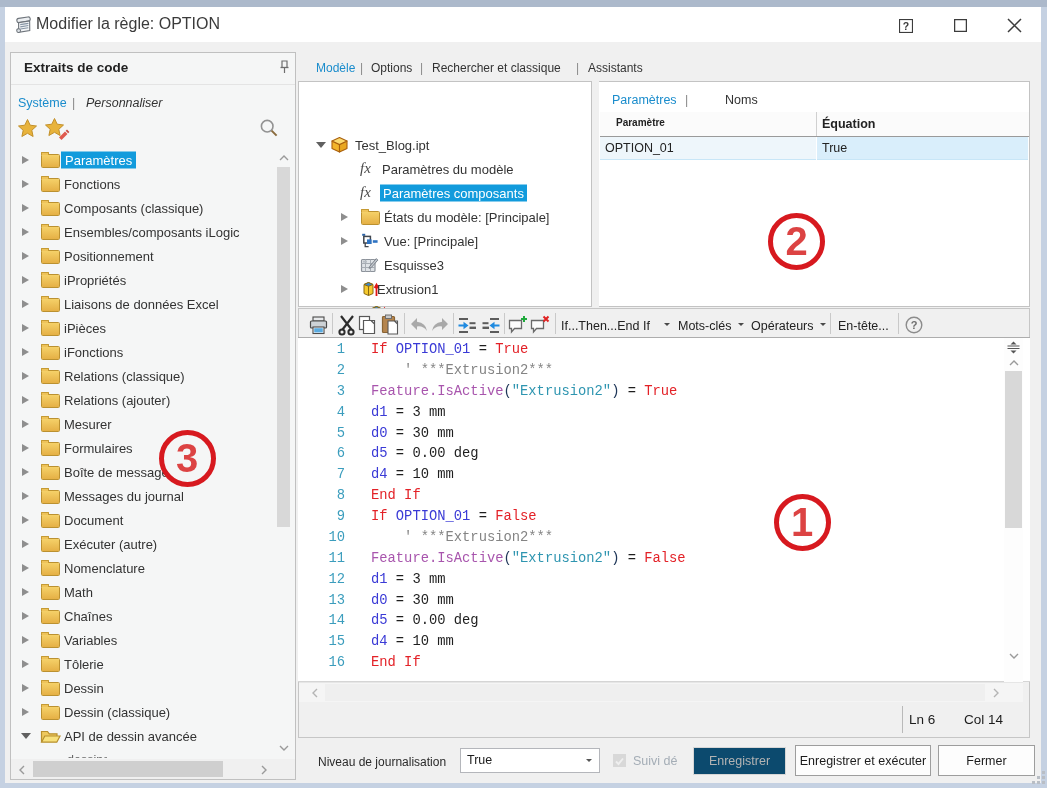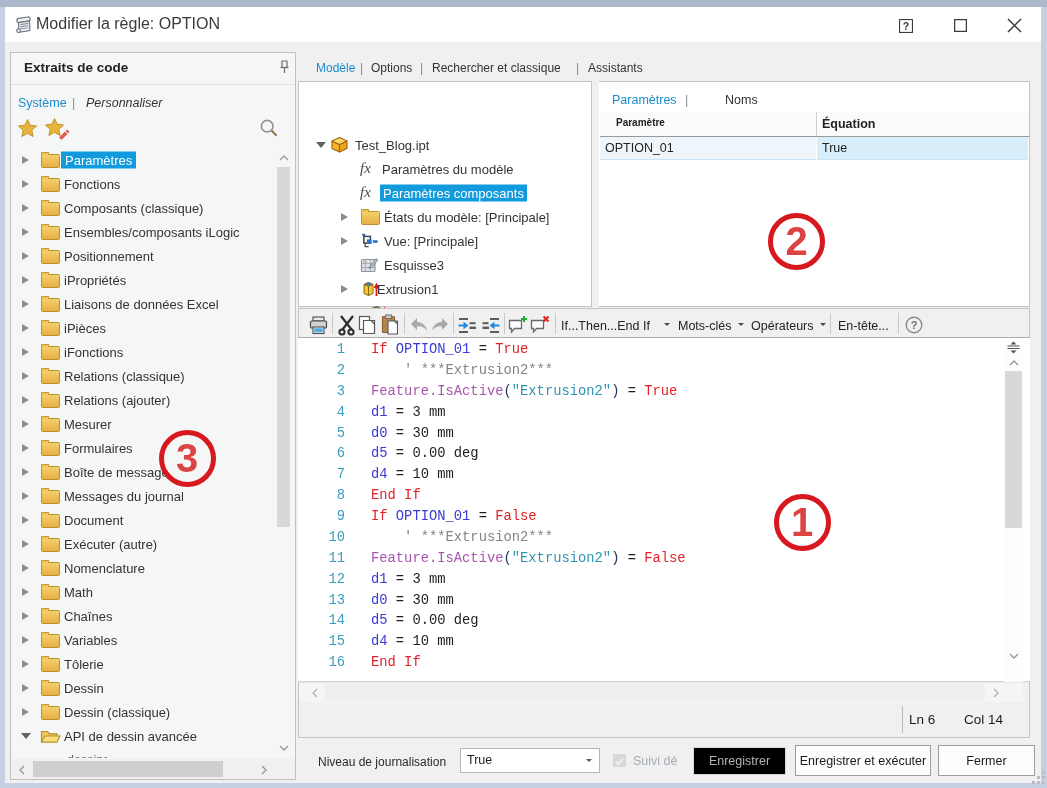--- a/index.html
+++ b/index.html
@@ -41,21 +41,21 @@
   
   .tbsep{position:absolute;top:6px;width:1px;height:21px;background:#c9c9c9;}
   .tbtxt{position:absolute;top:9px;font-size:12.5px;color:#222;white-space:nowrap;}
   .dda{position:absolute;top:15px;width:0;height:0;border-left:3px solid transparent;border-right:3px solid transparent;border-top:3.5px solid #4a4a4a;}
   
   .rc{position:absolute;border:5px solid #d7191f;border-radius:50%;color:#dc4343;
       font-weight:bold;text-align:center;font-family:"Liberation Sans",sans-serif;}
   
   .btn{position:absolute;box-sizing:border-box;background:#fdfdfd;border:1px solid #9d9d9d;
        font-size:12.5px;color:#1c1c1c;text-align:center;white-space:nowrap;}
-  .btn.dis{border-color:#d6d6d6;color:#b3b3b3;background:#000000;}
+  .btn.dis{border-color:#d6d6d6;color:#b3b3b3;background:#0c4a6e;}
   .btn span{position:absolute;left:0;right:0;top:50%;transform:translateY(-50%);}
 </style></head>
 <body>
 <div class="abs" style="left:0;top:0;width:1047px;height:7px;background:#acb9cb;"></div>
 <div class="client"></div>
 <div class="titlebar"></div>
 <div class="abs" id="titleicon" style="left:13px;top:15px;width:20px;height:20px;">
 <svg width="21" height="20" viewBox="0 0 21 20">
   <g transform="rotate(-9 10 10)">
   <rect x="4.6" y="2.8" width="13.5" height="4.2" rx="2.1" fill="#eceff2" stroke="#6e747b" stroke-width="1.1"></rect>

